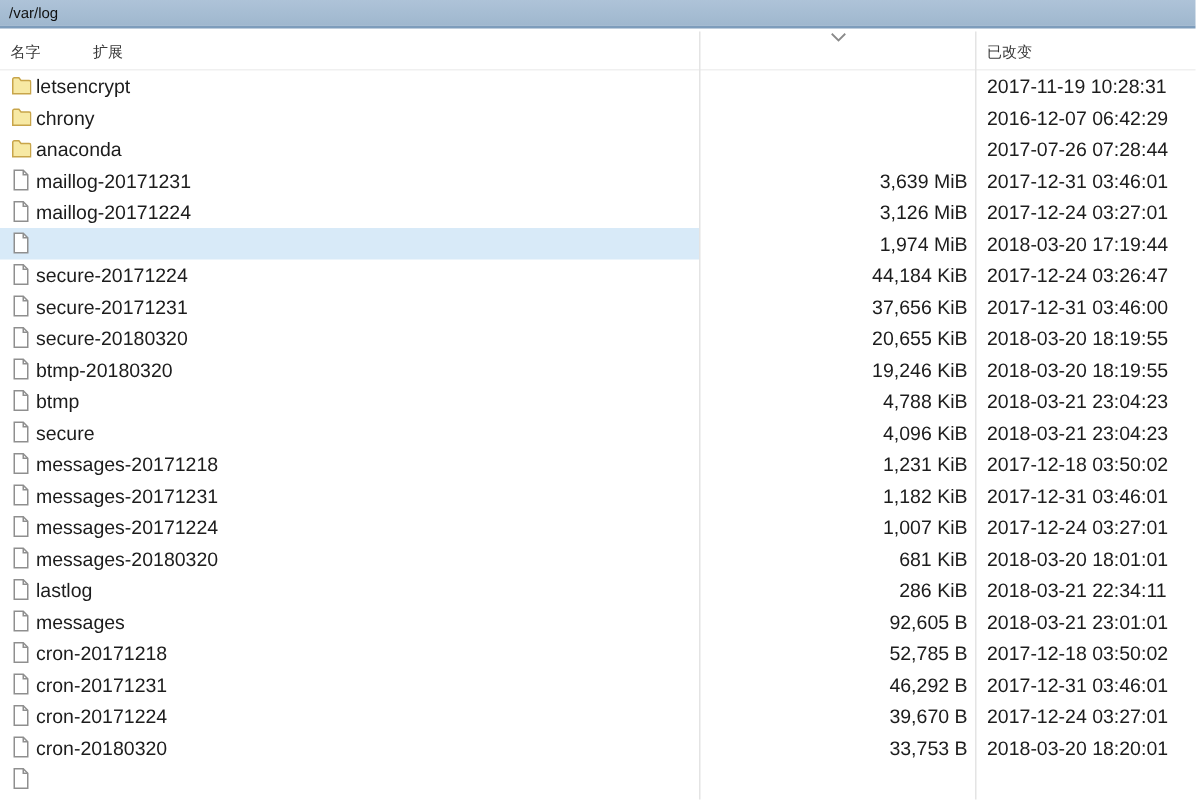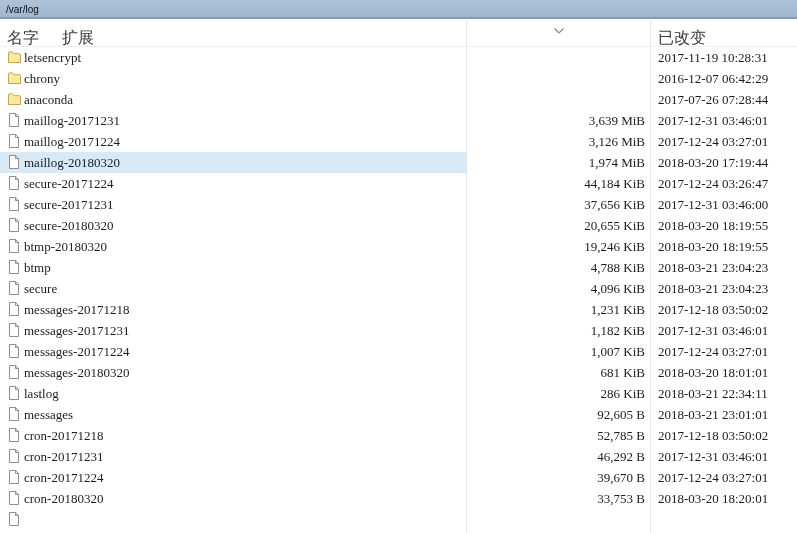--- a/index.html
+++ b/index.html
@@ -13,40 +13,40 @@
     position:absolute; top:0; left:0; width:797px; height:19px;
     background:linear-gradient(#aec3d8, #9fb7ce);
     border-bottom:2px solid #7d9cbb;
     line-height:19px; font-size:10px; color:#101010;
     padding-left:6px; box-sizing:border-box;
   }
 
   
   .header {
     position:absolute; top:21px; left:0; width:797px; height:26px;
-    font-size:16px; color:#3a3a3a; box-sizing:border-box;
+    font-size:10px; color:#3a3a3a; box-sizing:border-box;
     border-bottom:1px solid #f0f0f0; background:#ffffff;
   }
   .hdr-name    { position:absolute; left:7px;   top:7px; }
   .hdr-ext     { position:absolute; left:62px;  top:7px; }
   .hdr-size    { position:absolute; left:467px; width:178px; top:7px; text-align:right; }
   .hdr-changed { position:absolute; left:658px; top:7px;text-align:right; }
   .sort-chevron { position:absolute; left:553px; top:0px; width:12px; height:8px; }
 
   
   .sep { position:absolute; top:21px; bottom:0; width:1px; background:#e4e4e4; }
   .sep-1 { left:466px; }
   .sep-2 { left:650px; }
 
   
   .file-list {
     position:absolute; top:47px; left:0; width:797px; bottom:0;
     overflow:hidden; font-size:13px; color:#1c1c1c;
   }
-  .row { position:relative; height:21px;font-family:Liberation Serif, serif; }
+  .row { position:relative; height:21px; }
   .row.selected::before {
     content:""; position:absolute; left:0; top:0; width:466px; height:21px;
     background:#d8eaf8;
   }
   .icon { position:absolute; left:7px; top:2px; width:14px; height:16px; }
   .cell-name { position:absolute; left:24px;  top:0; line-height:21px; white-space:nowrap; }
   .cell-size { position:absolute; left:467px; width:178px; top:0; line-height:21px; text-align:right; white-space:nowrap; }
   .cell-date { position:absolute; left:658px; top:0; line-height:21px; white-space:nowrap; }
 </style>
 </head>
@@ -129,21 +129,20 @@
     <span class="cell-date">2017-12-24 03:27:01</span>
   </div>
     <div class="row selected">
 
     <span class="icon icon-file">
       <svg width="14" height="16" viewBox="0 0 14 16">
         <path d="M2.5 1.5 h6 l3 3 v10 h-9 z" fill="#ffffff" stroke="#8f8f8f" stroke-width="1"></path>
         <path d="M8.5 1.5 v3 h3" fill="none" stroke="#8f8f8f" stroke-width="1"></path>
       </svg>
     </span>
-    <span class="cell-name">maillog-20180320</span>
     <span class="cell-size">1,974 MiB</span>
     <span class="cell-date">2018-03-20 17:19:44</span>
   </div>
     <div class="row">
 
     <span class="icon icon-file">
       <svg width="14" height="16" viewBox="0 0 14 16">
         <path d="M2.5 1.5 h6 l3 3 v10 h-9 z" fill="#ffffff" stroke="#8f8f8f" stroke-width="1"></path>
         <path d="M8.5 1.5 v3 h3" fill="none" stroke="#8f8f8f" stroke-width="1"></path>
       </svg>

